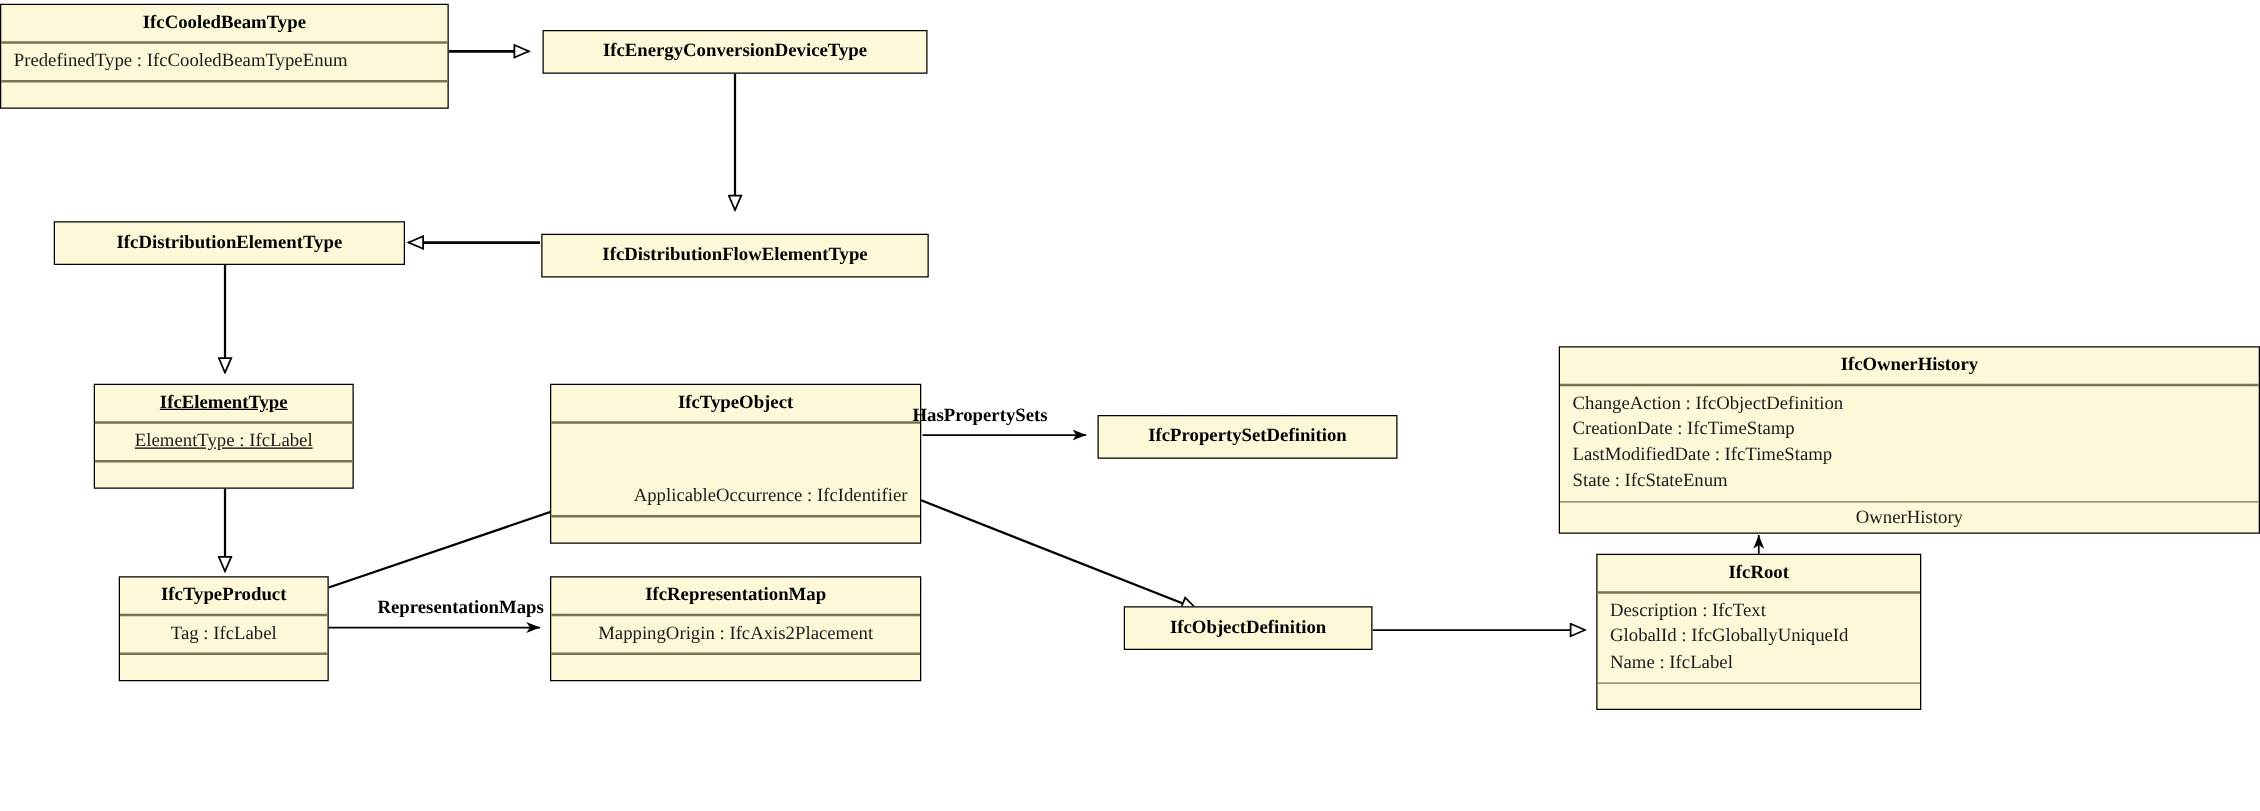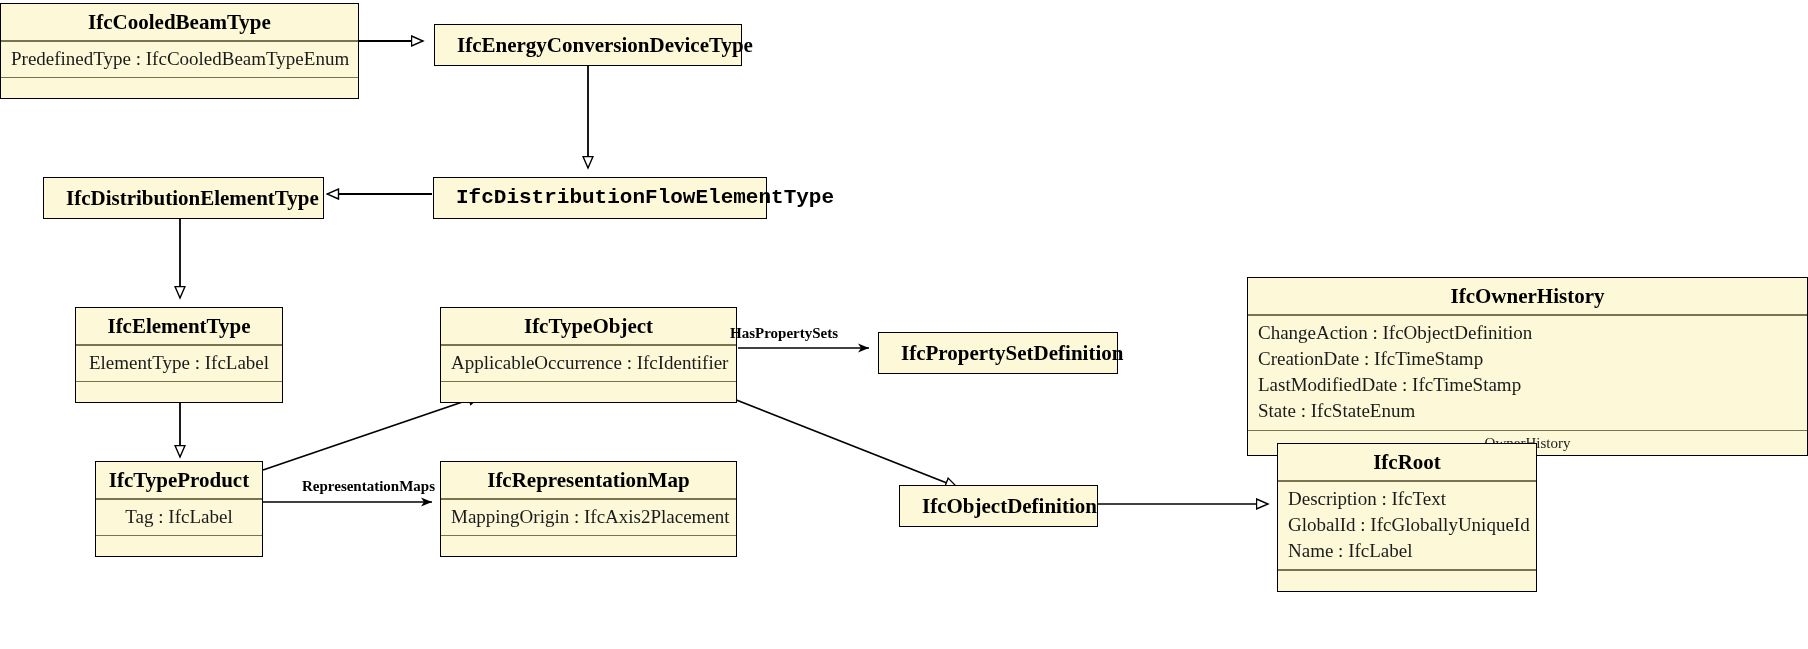--- a/index.html
+++ b/index.html
@@ -25,35 +25,35 @@
   }
   .uml-class {
     position: absolute;
     box-sizing: border-box;
     background: #fcf8d8;
     border: 1.5px solid #000000;
     z-index: 5;
   }
   .uml-title {
     font-weight: bold;
-    font-size: 21px;
+    font-size: 15px;
     text-align: center;
     color: #000000;
     padding: 6px 8px 6px 8px;
     line-height: 1.15;
     white-space: nowrap;
   }
   .uml-sep {
     height: 1.5px;
     background: #7a7352;
     width: 100%;
   }
   .uml-attrs {
     padding: 4px 10px 5px 10px;
-    font-size: 19px;
+    font-size: 15px;
     color: #1b1b1b;
     line-height: 1.38;
     white-space: nowrap;
   }
   .uml-attrs .attr { display: block; }
   .uml-ops {
     min-height: 16px;
     padding: 2px 10px;
     font-size: 15px;
     color: #1b1b1b;
@@ -122,38 +122,38 @@
   </div>
 
   <div class="uml-class simple" style="left:434px; top:24px; width:308px;">
     <div class="uml-title">IfcEnergyConversionDeviceType</div>
   </div>
 
   <div class="uml-class simple" style="left:43px; top:177px; width:281px;">
     <div class="uml-title">IfcDistributionElementType</div>
   </div>
 
-  <div class="uml-class simple" style="left:433px; top:177px; width:334px;font-family:Liberation Mono, monospace;">
+  <div class="uml-class simple" style="left:433px; top:187px; width:310px;">
     <div class="uml-title">IfcDistributionFlowElementType</div>
   </div>
 
-  <div class="uml-class" style="left:75px; top:307px; width:208px;">
+  <div class="uml-class" style="left:75px; top:307px; width:208px;text-decoration:underline;">
     <div class="uml-title">IfcElementType</div>
     <div class="uml-sep"></div>
     <div class="uml-attrs" style="text-align:center;">
       <span class="attr">ElementType : IfcLabel</span>
     </div>
     <div class="uml-sep"></div>
     <div class="uml-ops"></div>
   </div>
 
   <div class="uml-class" style="left:440px; top:307px; width:297px;">
     <div class="uml-title">IfcTypeObject</div>
     <div class="uml-sep"></div>
-    <div class="uml-attrs" style="text-align:left;">
+    <div class="uml-attrs" style="text-align:right;margin-top:44px;">
       <span class="attr">ApplicableOccurrence : IfcIdentifier</span>
     </div>
     <div class="uml-sep"></div>
     <div class="uml-ops"></div>
   </div>
 
   <div class="uml-class simple" style="left:878px; top:332px; width:240px;">
     <div class="uml-title">IfcPropertySetDefinition</div>
   </div>
 

